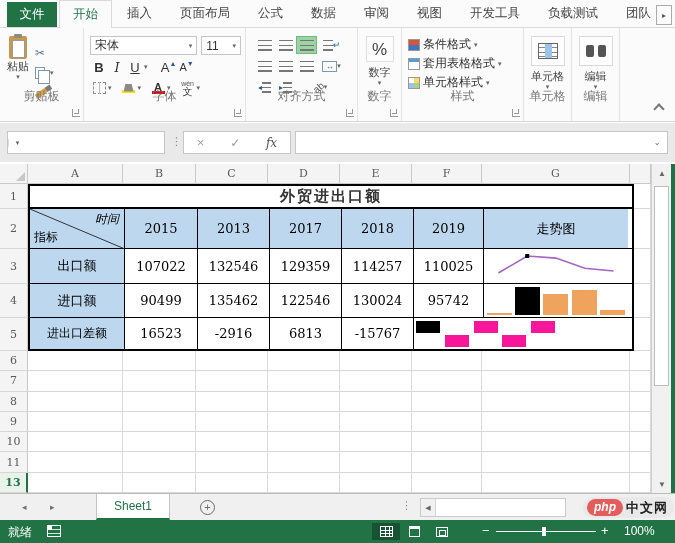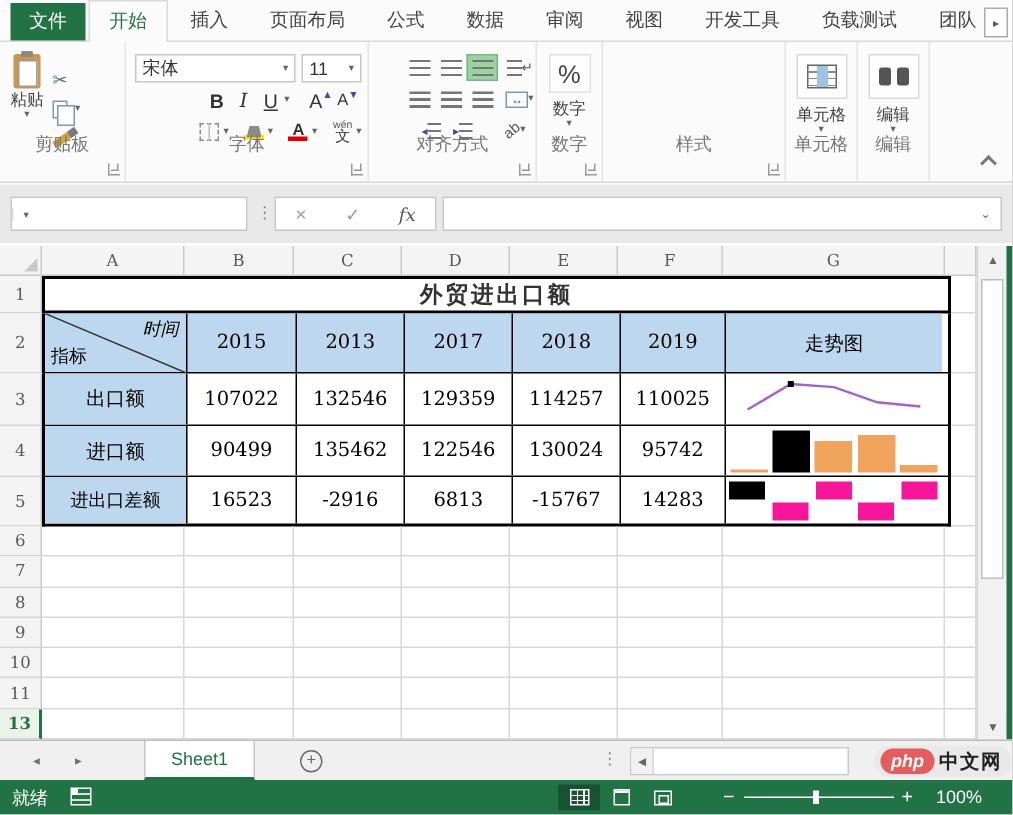--- a/index.html
+++ b/index.html
@@ -41,21 +41,21 @@
   .paste-clipboard::after { content:""; position:absolute; left:5px; top:-2px; width:8px; height:4px; background:#8b8b8b; border-radius:1px; }
   .mini-col { display:flex; flex-direction:column; margin-left:6px; padding-top:7px; }
   .mini-btn { height:20px; display:flex; align-items:center; font-size:12px; color:#4a6d92; }
   .copy-ic { width:10px; height:12px; border:1px solid #7d97b5; background:#fff; position:relative; }
   .copy-ic::after { content:""; position:absolute; left:2px; top:2px; width:10px; height:12px; border:1px solid #7d97b5; background:#fff; }
   .brush-ic { width:12px; height:5px; background:#d8a13c; border-radius:1px; position:relative; transform:rotate(-35deg); }
   .brush-ic::after { content:""; position:absolute; right:-6px; top:0; width:6px; height:5px; background:#7a7a7a; }
   .fcombo { background:#fff; border:1px solid #c6c6c6; height:19px; display:flex;
             align-items:center; font-size:12px; color:#333; padding:0 4px; justify-content:space-between; }
   .font-rows { padding:8px 4px 0 6px; }
-  .frow { display:flex; align-items:center; margin-bottom:3px;justify-content:flex-end; }
+  .frow { display:flex; align-items:center; margin-bottom:3px; }
   .fbtn { min-width:18px; height:18px; display:flex; align-items:center; justify-content:center;
           font-size:13px; color:#333; }
   .cbar { display:inline-block; width:13px; height:3px; margin-top:-2px; }
   .stack { display:flex; flex-direction:column; align-items:center; line-height:1; }
   .lines-ic { width:14px; height:11px;
     background:repeating-linear-gradient(to bottom,#767676 0 1.5px,transparent 1.5px 4.6px); }
   .abtn { width:21px; height:18px; display:flex; align-items:center; justify-content:center; }
   .abtn.sel { background:#9cd3a5; border:1px solid #76b77f; }
   .border-ic { width:13px; height:12px; border:1px dashed #8a8a8a; position:relative; }
   .border-ic::after{content:""; position:absolute; left:5px; top:-1px; width:1px; height:12px; background:#bbb;}
@@ -346,20 +346,37 @@
       <div class="bigbtn">
         <span style="font-size:17px;color:#444;border:1px solid #e0e0e0;background:#fdfdfd;width:28px;height:26px;text-align:center;line-height:25px">%</span>
         <span style="margin-top:3px">数字</span>
         <span class="dd">▾</span>
       </div>
       <div class="rgroup-label">数字</div>
       <div class="launcher"></div>
     </div>
 
     <div class="rgroup g-style">
+      <div style="padding-top:7px">
+        <div class="stylebtn">
+          <span class="sq cf-ic"></span>
+          <span>条件格式</span>
+          <span class="dd" style="margin-left:3px">▾</span>
+        </div>
+        <div class="stylebtn">
+          <span class="sq ft-ic"></span>
+          <span>套用表格格式</span>
+          <span class="dd" style="margin-left:3px">▾</span>
+        </div>
+        <div class="stylebtn">
+          <span class="sq cs-ic"></span>
+          <span>单元格样式</span>
+          <span class="dd" style="margin-left:3px">▾</span>
+        </div>
+      </div>
       <div class="rgroup-label">样式</div>
       <div class="launcher"></div>
     </div>
 
     <div class="rgroup g-cells">
       <div class="bigbtn">
         <span class="icon-box">
             <span class="cells-ic"></span>
           </span>
         <span style="margin-top:3px">单元格</span>
@@ -483,21 +500,20 @@
     </div>
 
     <div class="srow r5">
       <div class="rh">5</div>
       <div class="tbl">
         <div class="tc cA blue" style="font-size:12px">进出口差额</div>
         <div class="tc cB">16523</div>
         <div class="tc cC">-2916</div>
         <div class="tc cD">6813</div>
         <div class="tc cE">-15767</div>
-        <div class="tc cF">14283</div>
         <div class="tc cG last">
           <div class="spark-host">
               <span class="wbar" style="left: 2px; top: 3px; background: rgb(0, 0, 0);"></span>
               <span class="wbar" style="left: 30.8px; top: 17px; background: rgb(247, 22, 154);"></span>
               <span class="wbar" style="left: 59.6px; top: 3px; background: rgb(247, 22, 154);"></span>
               <span class="wbar" style="left: 88.4px; top: 17px; background: rgb(247, 22, 154);"></span>
               <span class="wbar" style="left: 117.2px; top: 3px; background: rgb(247, 22, 154);"></span>
             </div>
         </div>
       </div>

